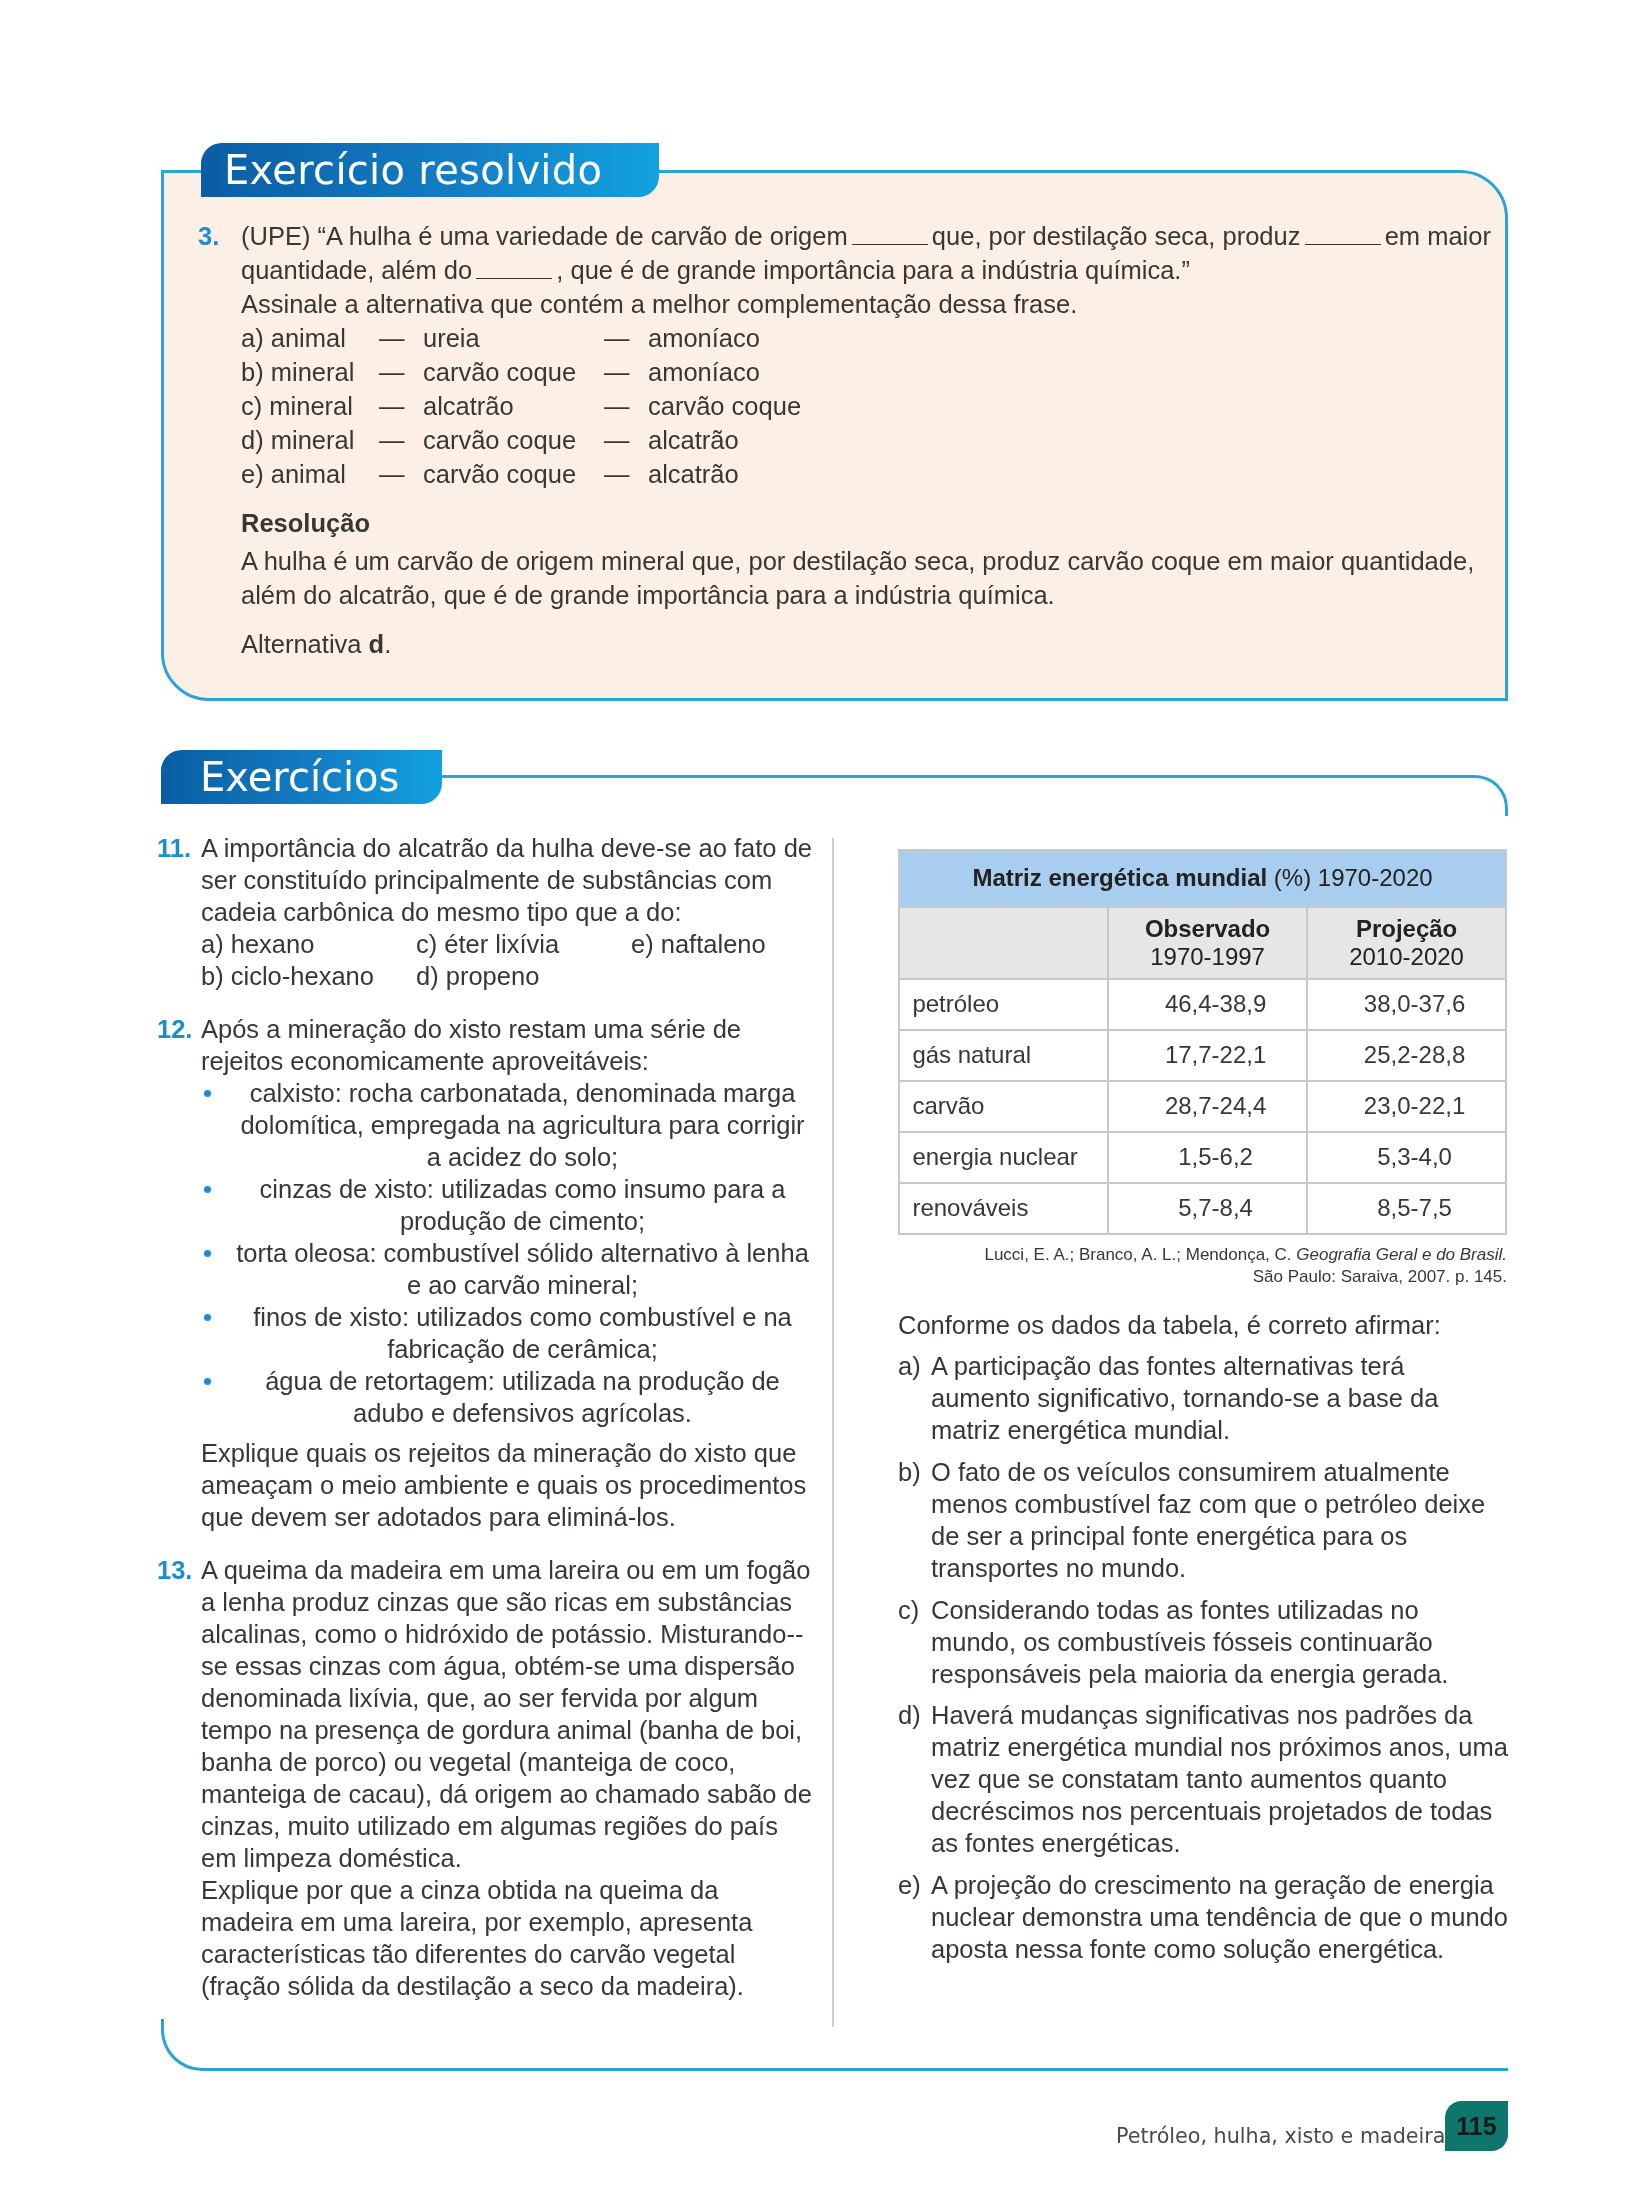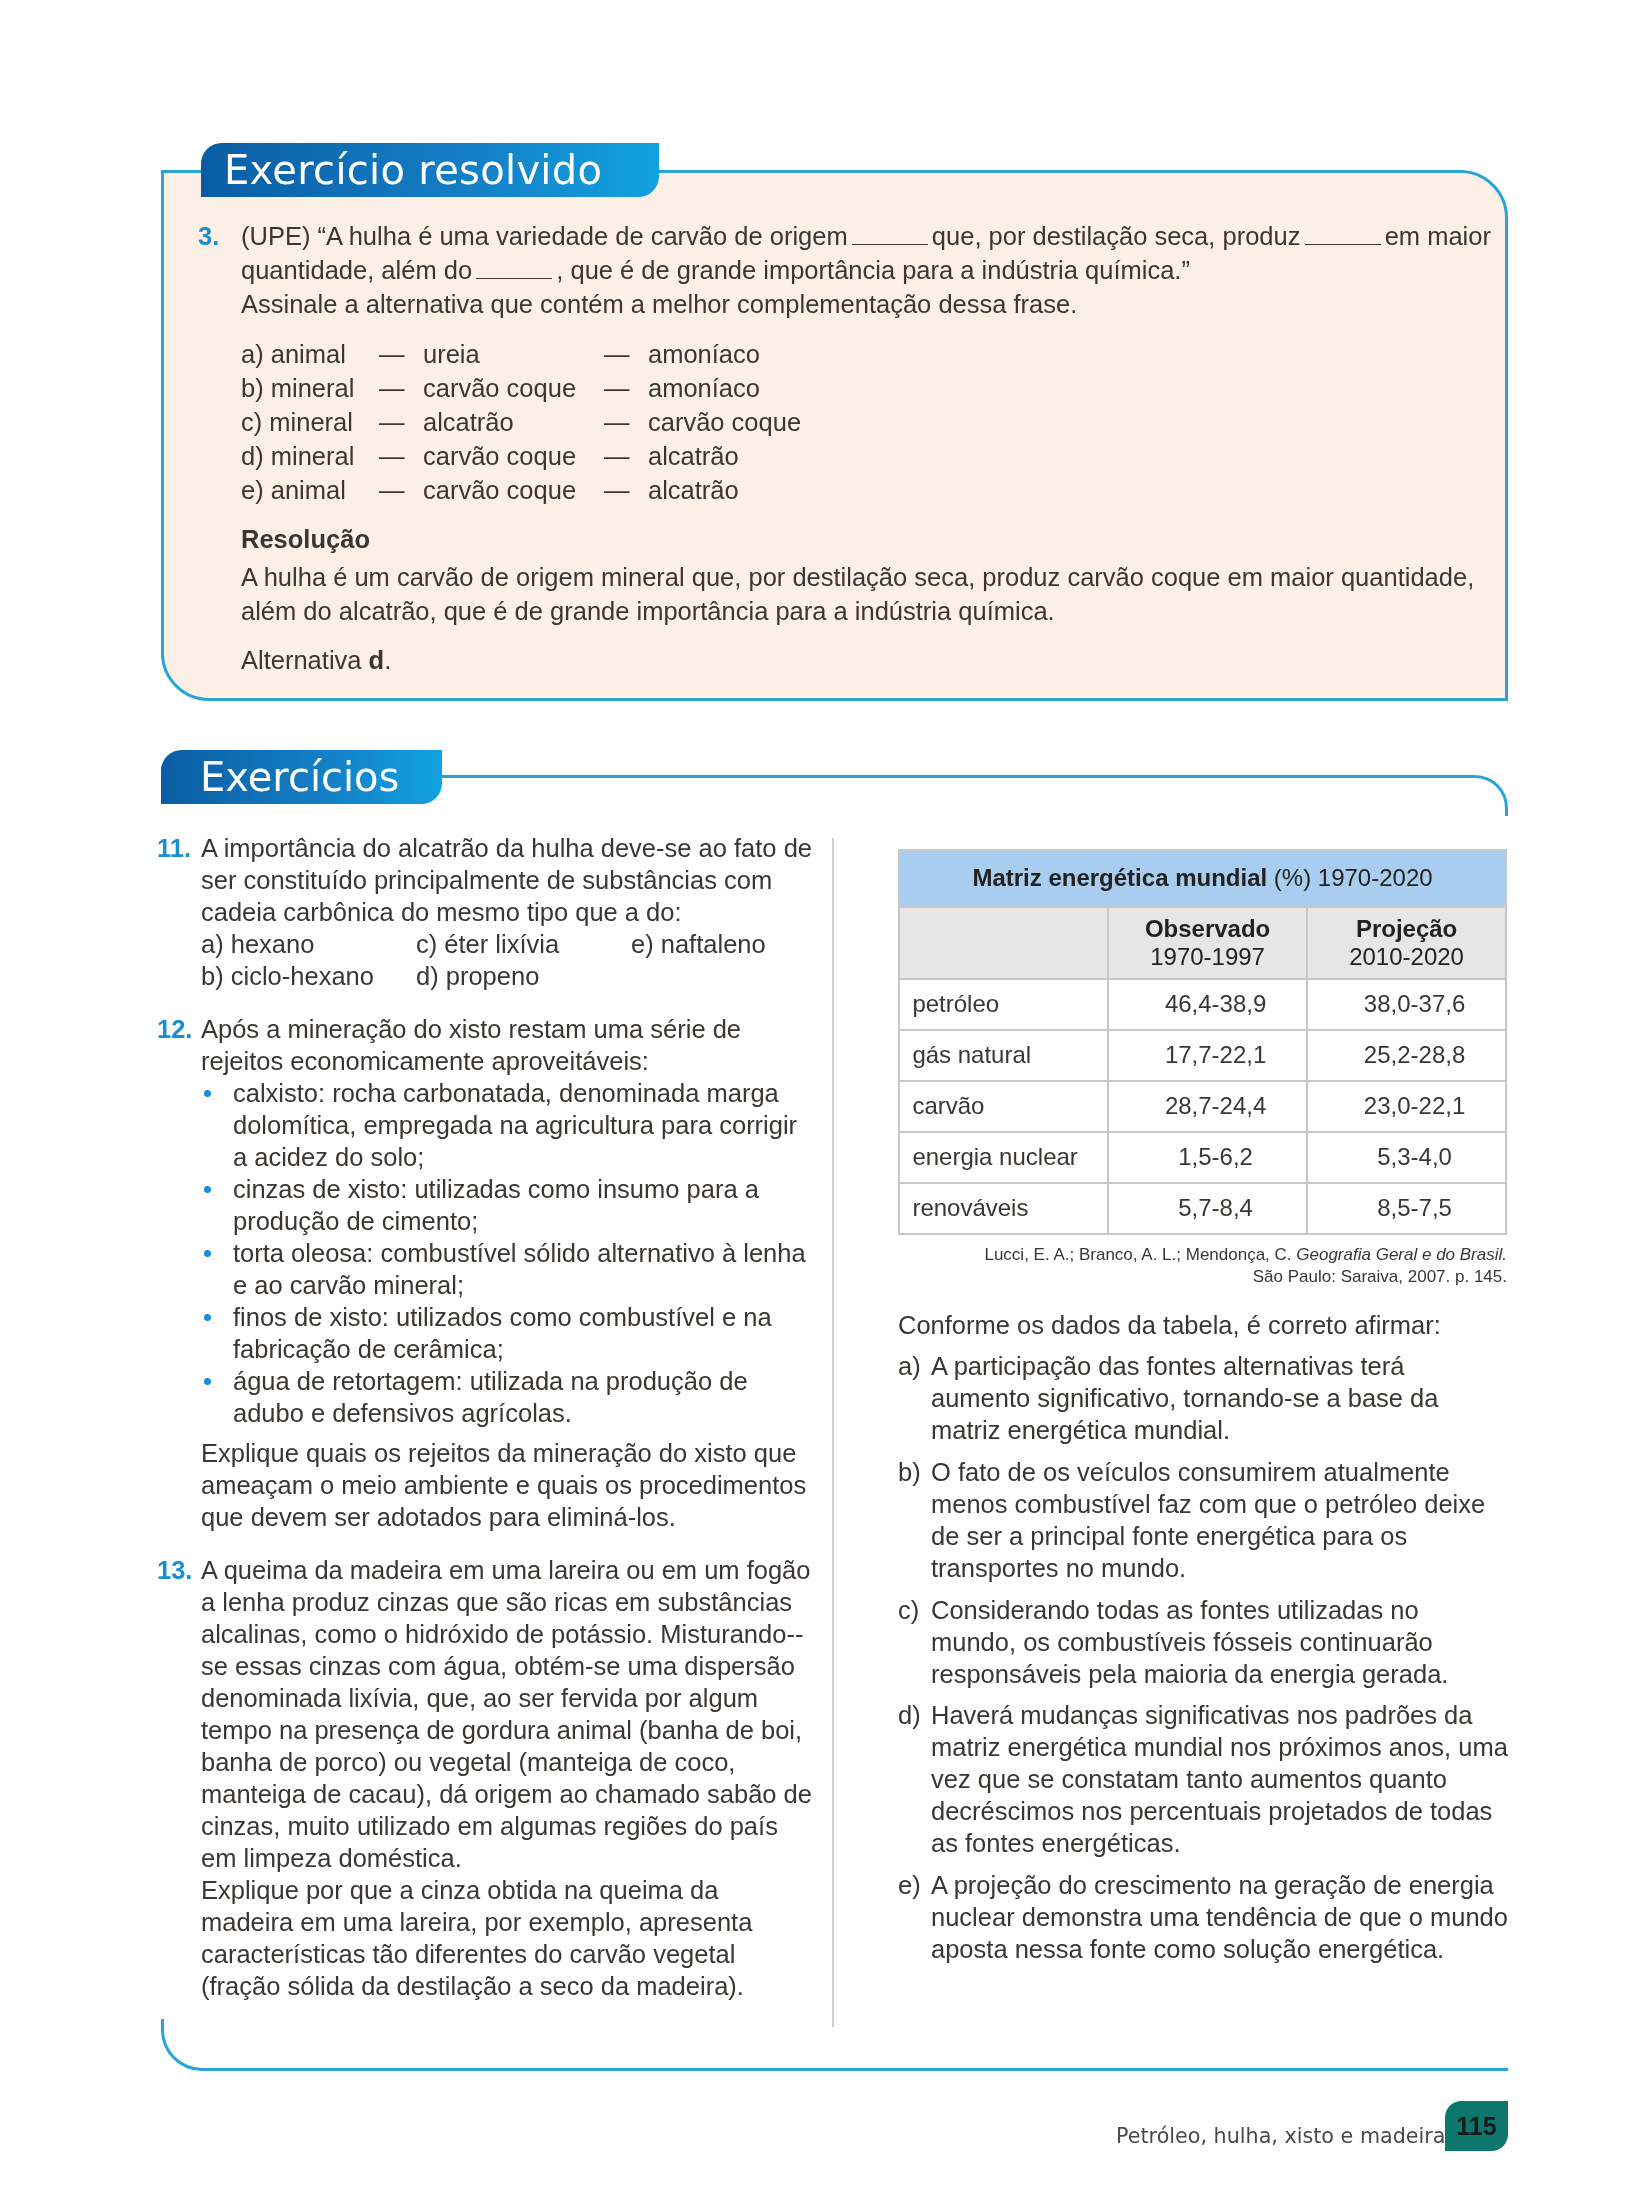--- a/index.html
+++ b/index.html
@@ -24,21 +24,21 @@
     position: absolute; left: 201px; top: 143px; height: 54px; width: 458px;
     background: linear-gradient(90deg, #0a5da3 0%, #1480c6 60%, #12a2e0 100%);
     border-top-left-radius: 20.7px; border-bottom-right-radius: 20.7px;
     color: #ffffff; font-size: 40px; line-height: 54px; padding-left: 23px;
     font-family: "DejaVu Sans", sans-serif; letter-spacing: 0.3px;
   }
   .q3 { position: absolute; left: 198px; top: 219px; width: 1296px; font-size: 25.5px; line-height: 34px; }
   .qnum { color: #1b8ecf; font-weight: bold; position: absolute; left: 0; }
   .q3 .body { margin-left: 43px; }
   .blank { display: inline-block; border-bottom: 1.4px solid #3a3633; width: 76px; height: 20.7px; vertical-align: baseline; margin: 0 4.1px; }
-  .alts3 { margin-top: 16px; }
+  .alts3 { margin-top: 0; }
   .alt3-row { display: flex; height: 34px; }
   .alt3-row .c1 { width: 138px; }
   .alt3-row .d { width: 44px; text-align: left; }
   .alt3-row .c2 { width: 181px; }
   .res-title { font-weight: bold; margin-top: 15px; }
   .res-text { margin-top: 4.1px; }
   .res-alt { margin-top: 15px; }
 
   
   .ex-tab {
@@ -60,21 +60,21 @@
   }
   .col-divider { position: absolute; left: 832px; top: 838px; width: 2.1px; height: 1189px; background: #cfcfcf; }
 
   .col { position: absolute; font-size: 25.5px; line-height: 32px; }
   .col-left { left: 157px; top: 832px; width: 655px; }
   .col-right { left: 855px; top: 832px; width: 655px; }
   .q { position: relative; }
   .q .body { margin-left: 44px; }
   .q .qnum { left: 0; }
   .opts-grid { display: grid; grid-template-columns: 215px 215px 207px; }
-  .bullets { list-style: none; }
+  .bullets { list-style: none; text-align: center; }
   .bullets li { position: relative; padding-left: 32px; }
   .bullets li::before {
     content: ""; position: absolute; left: 2.8px; top: 13.8px; width: 6.9px; height: 6.9px; border-radius: 50%; background: #1b8ecf;
   }
   .gap { height: 20.7px; }
 
   
   .tbl { margin-left: 43px; margin-top: 16.5px; width: 609px; border-collapse: collapse; font-size: 24px; }
   .tbl td, .tbl th { border: 2.1px solid #c8c8c8; }
   .tbl .title-row th { background: #a9cdee; height: 57px; font-weight: normal; text-align: center; color: #222; }

